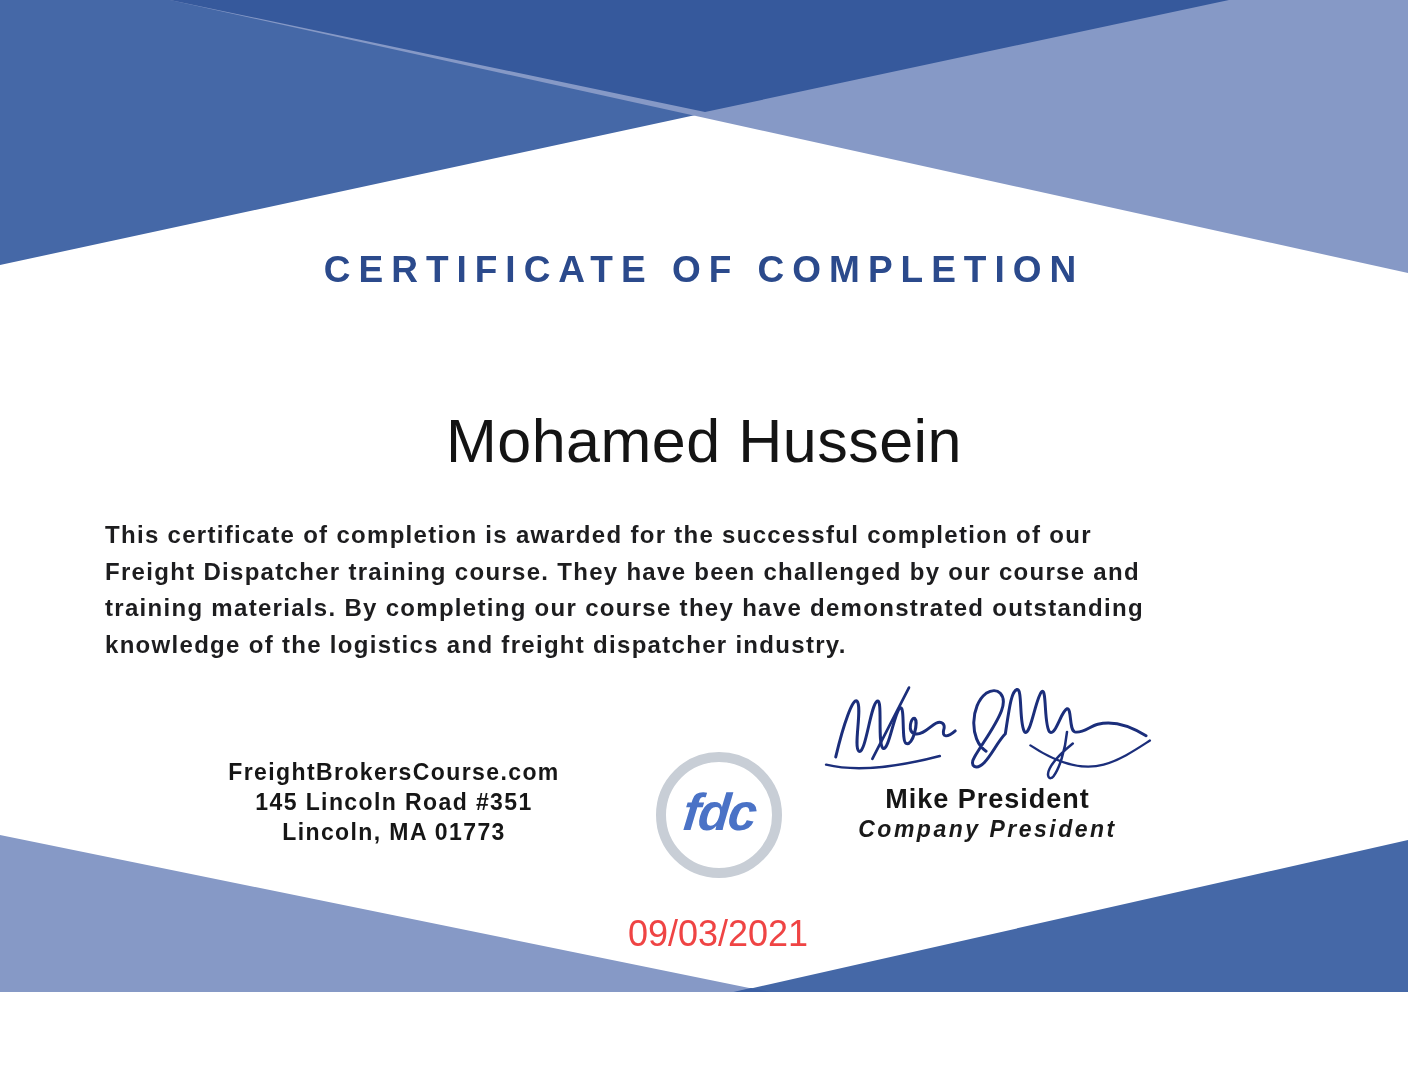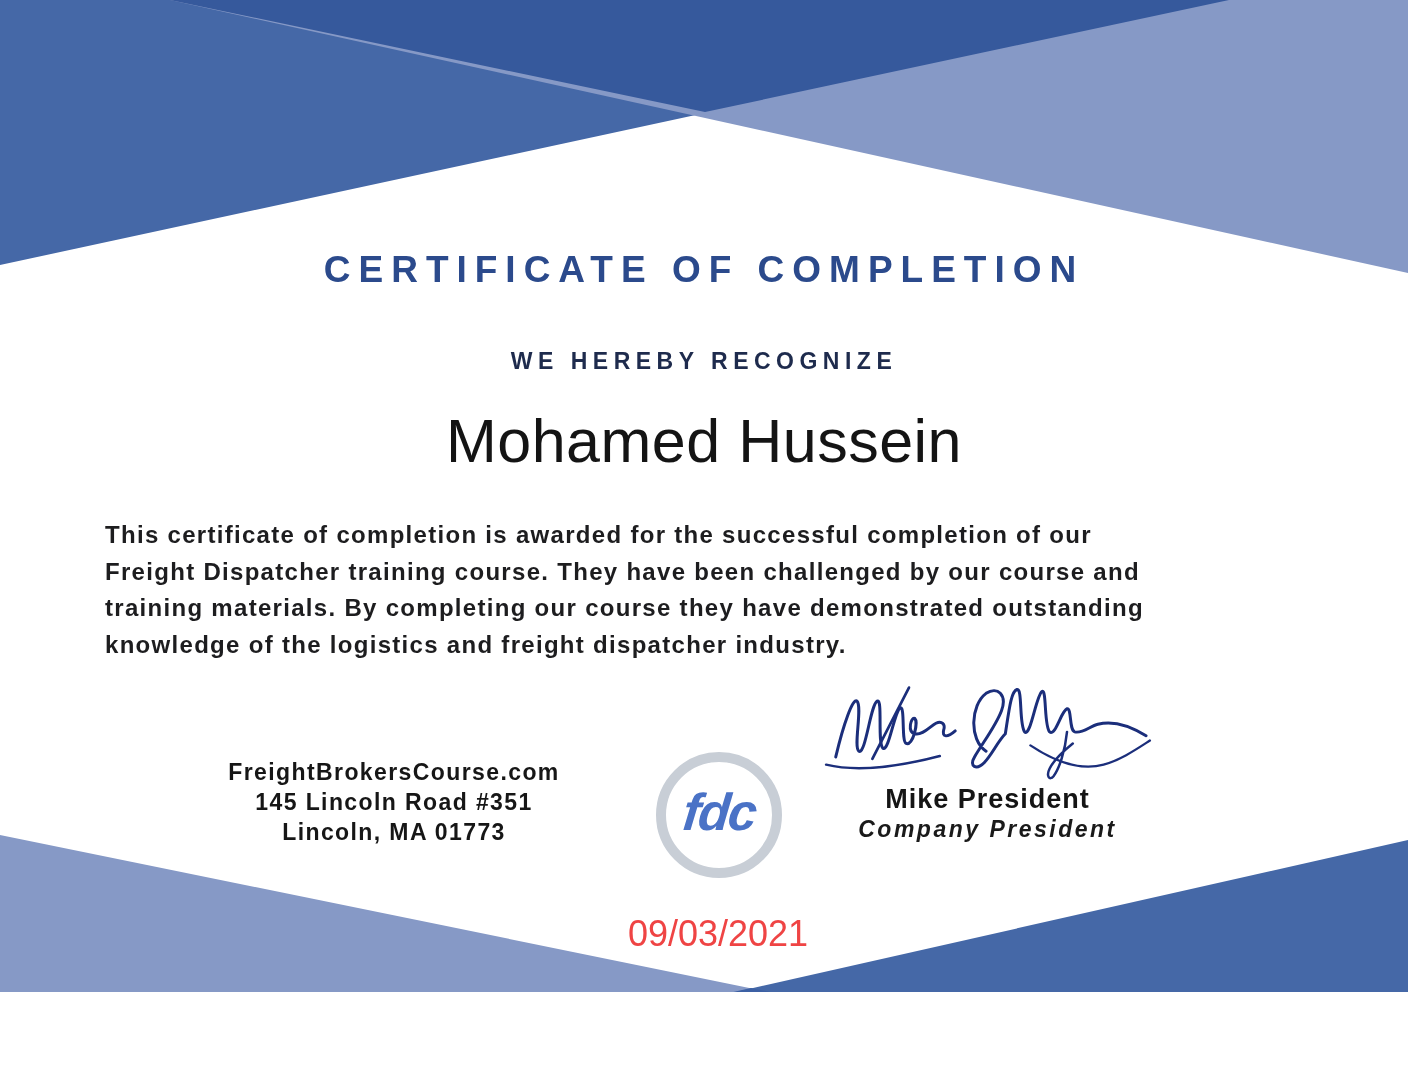--- a/index.html
+++ b/index.html
@@ -147,21 +147,20 @@
 
     <polygon points="0,835 1240,1088 0,1088" style="fill:var(--triangle-light,#8699C6)"></polygon>
 
     <polygon points="1408,840 1408,1088 311,1088" style="fill:var(--triangle-medium,#4568A7)"></polygon>
 
     <polygon points="751,988 1240,1088 311,1088" style="fill:var(--triangle-dark-bottom,#3C60A4)"></polygon>
   </svg>
 
   <div class="abs centered title">CERTIFICATE OF COMPLETION</div>
 
-  <div class="abs centered subtitle">WE HEREBY RECOGNIZE</div>
 
   <div class="abs centered recipient-name">Mohamed Hussein</div>
 
   <div class="abs body-text">
     <div>This certificate of completion is awarded for the successful completion of our</div>
     <div>Freight Dispatcher training course. They have been challenged by our course and</div>
     <div>training materials. By completing our course they have demonstrated outstanding</div>
     <div>knowledge of the logistics and freight dispatcher industry.</div>
   </div>
 

